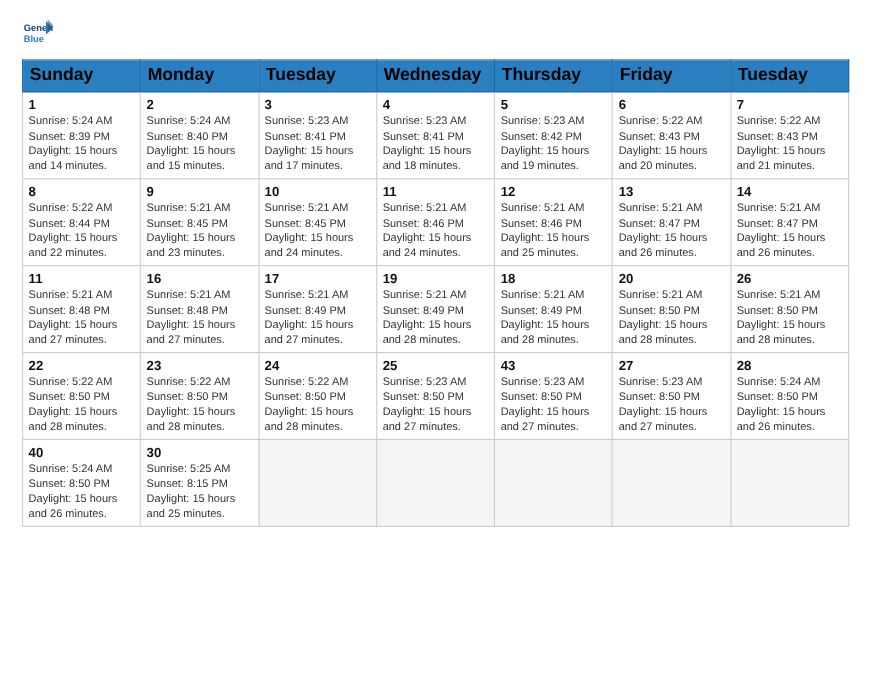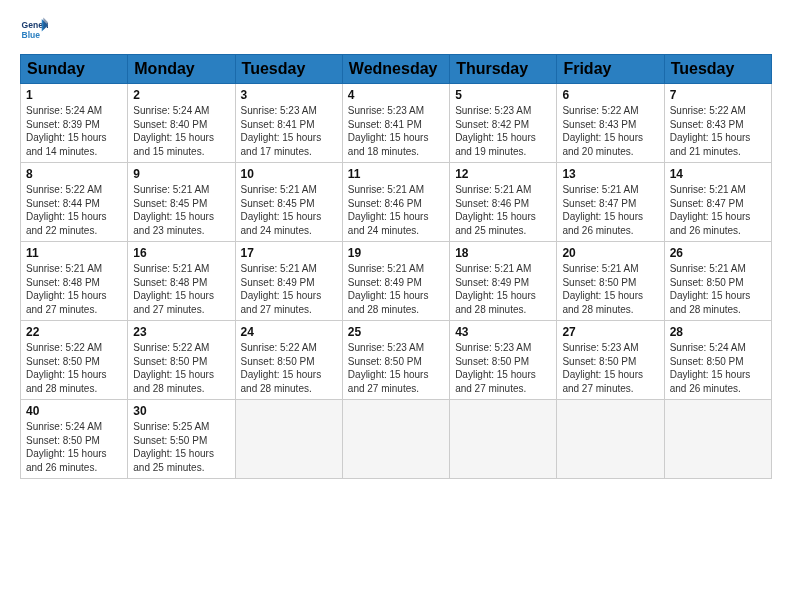--- a/index.html
+++ b/index.html
@@ -335,21 +335,21 @@
           <td>
             <span class="day-num">40</span>
             <div class="day-info" style="white-space: pre-line;">Sunrise: 5:24 AM
 Sunset: 8:50 PM
 Daylight: 15 hours
 and 26 minutes.</div>
           </td>
           <td>
             <span class="day-num">30</span>
             <div class="day-info" style="white-space: pre-line;">Sunrise: 5:25 AM
-Sunset: 5:50 PM
+Sunset: 8:15 PM
 Daylight: 15 hours
 and 25 minutes.</div>
           </td>
           <td class="empty"></td>
           <td class="empty"></td>
           <td class="empty"></td>
           <td class="empty"></td>
           <td class="empty"></td>
         </tr>
       </tbody>

